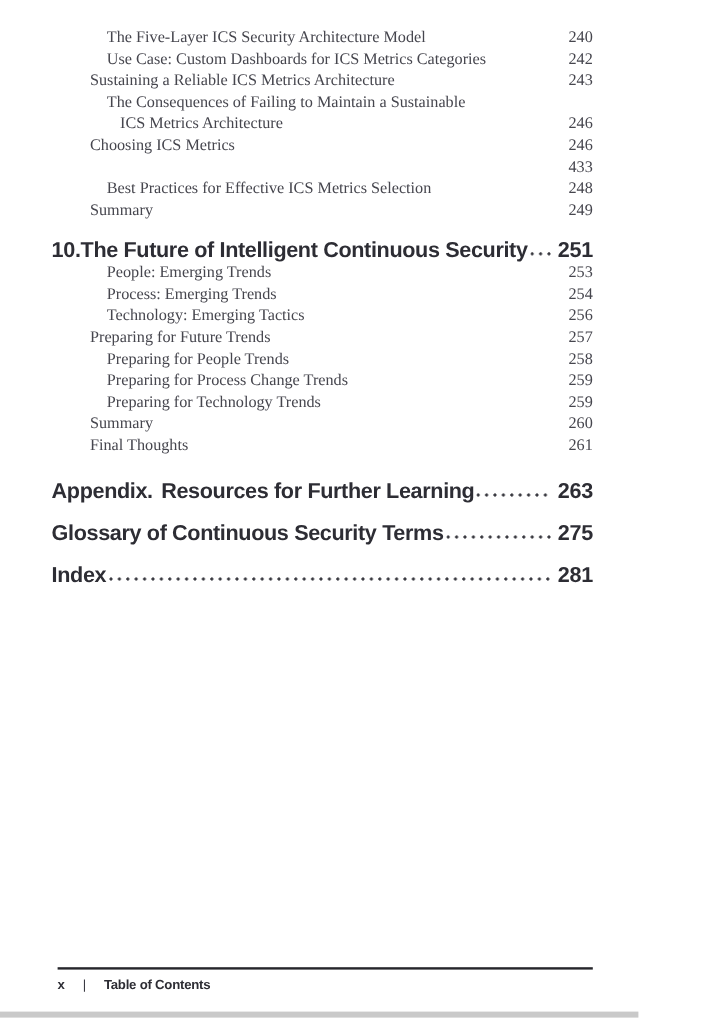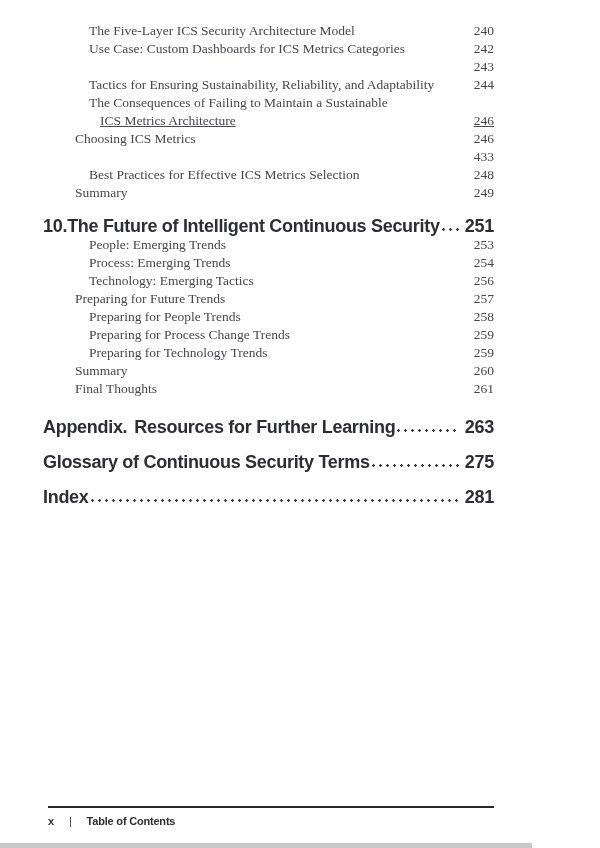--- a/index.html
+++ b/index.html
@@ -21,21 +21,21 @@
   .toc-row {
     display: flex;
     align-items: baseline;
     height: 18px;
     font-size: 13.5px;
     color: #46464e;
     white-space: nowrap;
   }
   .toc-row.indent-1 { padding-left: 32px; }
   .toc-row.indent-2 { padding-left: 46px; }
-  .toc-row.indent-3 { padding-left: 57px; text-decoration: underline; }
+  .toc-row.indent-3 { padding-left: 57px; }
   .toc-row.chapter, .toc-row.backmatter {
     font-family: "Liberation Sans", sans-serif;
     font-weight: bold;
     letter-spacing: -0.3px;
     font-size: 18px;
     color: #2d2d34;
   }
   .toc-row.chapter.gap { margin-top: 13px; }
   .toc-row.chapter { margin-bottom: 3px; }
   .toc-row.backmatter.gap-lg { margin-top: 18px; }
@@ -88,27 +88,23 @@
         <span>The Five-Layer ICS Security Architecture Model</span>
         <span class="filler"></span>
         <span class="page-num">240</span>
       </div>
       <div class="toc-row section indent-2">
         <span>Use Case: Custom Dashboards for ICS Metrics Categories</span>
         <span class="filler"></span>
         <span class="page-num">242</span>
       </div>
       <div class="toc-row section indent-1">
+        <span>Sustaining a Reliable ICS Metrics Architecture</span>
         <span class="filler"></span>
         <span class="page-num">243</span>
-      </div>
-      <div class="toc-row section indent-2">
-        <span>Tactics for Ensuring Sustainability, Reliability, and Adaptability</span>
-        <span class="filler"></span>
-        <span class="page-num">244</span>
       </div>
       <div class="toc-row section indent-2">
         <span>The Consequences of Failing to Maintain a Sustainable</span>
         <span class="filler"></span>
       </div>
       <div class="toc-row section indent-3">
         <span>ICS Metrics Architecture</span>
         <span class="filler"></span>
         <span class="page-num">246</span>
       </div>

